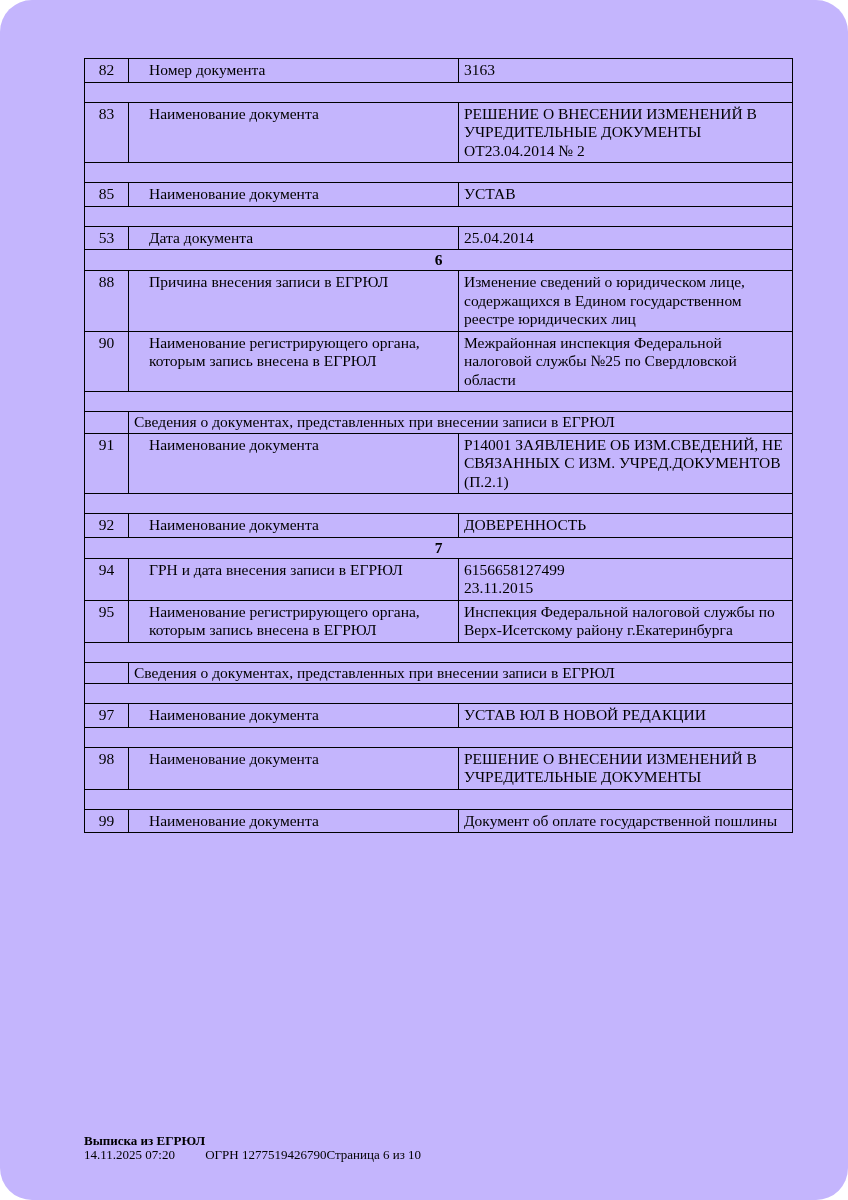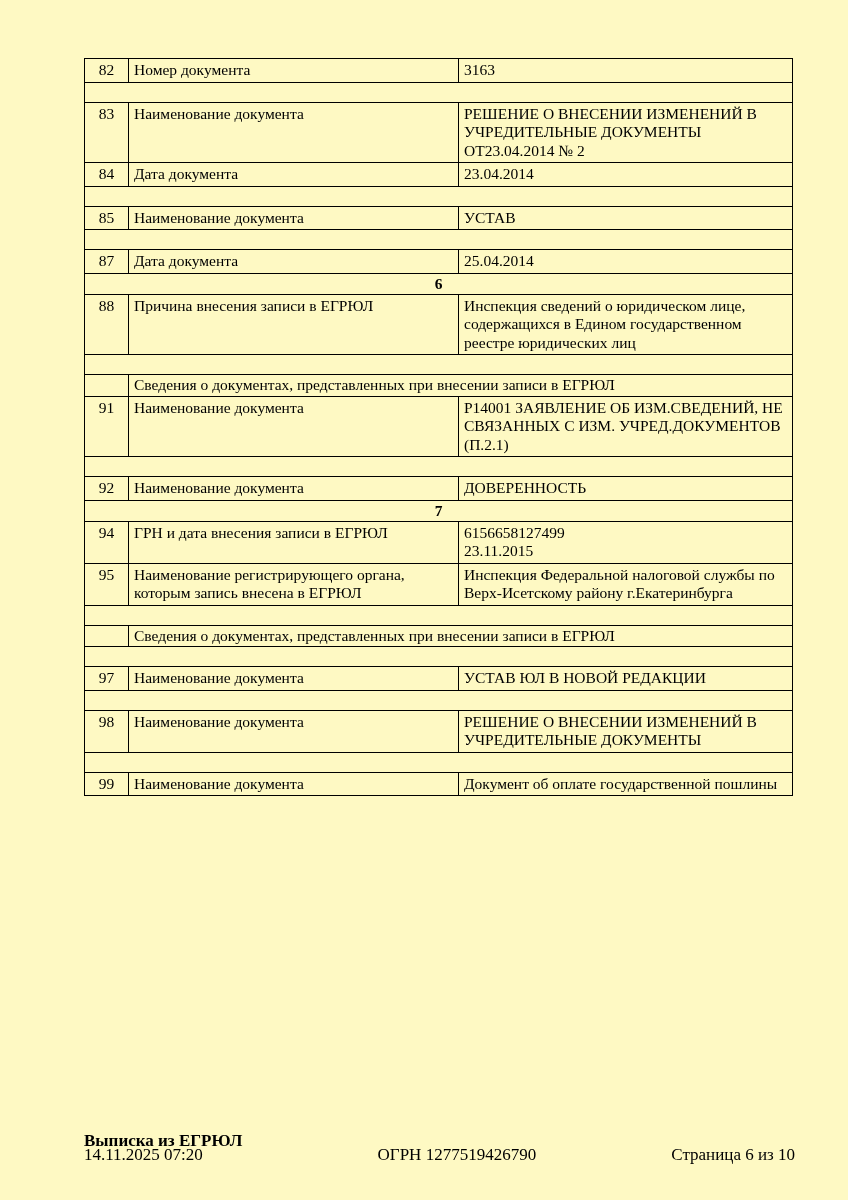--- a/index.html
+++ b/index.html
@@ -11,21 +11,22 @@
     width: 848px;
     height: 1200px;
     position: relative;
     font-family: "Liberation Serif", "DejaVu Serif", serif;
     color: #000000;
     overflow: hidden;
   }
   .page {
     position: absolute;
     inset: 0;
-    background: #fef9c3;
+    background: #c4b5fd;
+    border-radius: 32px;
   }
   table.egrul {
     position: absolute;
     left: 84px;
     top: 58px;
     width: 708px;
     border-collapse: collapse;
     table-layout: fixed;
   }
   table.egrul td {
@@ -35,21 +36,21 @@
     line-height: 18.5px;
     padding: 2px 5px 2px 5px;
     overflow: hidden;
     word-wrap: break-word;
   }
   table.egrul td.col-num {
     text-align: center;
     padding: 2px 2px;
   }
   table.egrul td.col-label {
-    padding-left: 5px;
+    padding-left: 20px;
     padding-right: 6px;
   }
   table.egrul td.col-value {
     padding-right: 9px;
     white-space: pre-line;
   }
   tr.row-spacer td {
     height: 19px;
     padding: 0;
   }
@@ -63,23 +64,23 @@
   tr.row-subheader td {
     padding: 1px 5px;
     line-height: 18.5px;
   }
   .footer {
     position: absolute;
     left: 84px;
     top: 1134px;
     width: 711px;
     display: flex;
-    justify-content: space-between;
+    justify-content: flex-start;
     align-items: flex-end;
-    font-size: 17px;
+    font-size: 13px;
     line-height: 13.5px;
   }
   .footer .f-bold {
     font-weight: bold;
   }
 </style>
 </head>
 <body>
 
 <div class="page">
@@ -97,48 +98,48 @@
           <td class="col-value">3163</td>
         </tr>
         <tr class="row-spacer">
           <td colspan="3"></td>
         </tr>
         <tr class="row-field">
           <td class="col-num">83</td>
           <td class="col-label">Наименование документа</td>
           <td class="col-value">РЕШЕНИЕ О ВНЕСЕНИИ ИЗМЕНЕНИЙ В УЧРЕДИТЕЛЬНЫЕ ДОКУМЕНТЫ ОТ23.04.2014 № 2</td>
         </tr>
-        <tr class="row-field">
-          <td class="col-num">84</td>
-          <td class="col-label">Дата документа</td>
-          <td class="col-value">23.04.2014</td>
-        </tr>
         <tr class="row-spacer">
           <td colspan="3"></td>
         </tr>
         <tr class="row-field">
           <td class="col-num">85</td>
           <td class="col-label">Наименование документа</td>
           <td class="col-value">УСТАВ</td>
         </tr>
         <tr class="row-spacer">
           <td colspan="3"></td>
         </tr>
         <tr class="row-field">
-          <td class="col-num">87</td>
+          <td class="col-num">53</td>
           <td class="col-label">Дата документа</td>
           <td class="col-value">25.04.2014</td>
         </tr>
         <tr class="row-section">
           <td colspan="3">6</td>
         </tr>
         <tr class="row-field">
           <td class="col-num">88</td>
           <td class="col-label">Причина внесения записи в ЕГРЮЛ</td>
-          <td class="col-value">Инспекция сведений о юридическом лице, содержащихся в Едином государственном реестре юридических лиц</td>
+          <td class="col-value">Изменение сведений о юридическом лице, содержащихся в Едином государственном реестре юридических лиц</td>
+        </tr>
+        <tr class="row-field">
+          <td class="col-num">90</td>
+          <td class="col-label">Наименование регистрирующего органа, которым запись внесена в ЕГРЮЛ</td>
+          <td class="col-value">Межрайонная инспекция Федеральной налоговой службы №25 по Свердловской области</td>
         </tr>
         <tr class="row-spacer">
           <td colspan="3"></td>
         </tr>
         <tr class="row-subheader">
           <td class="col-num"></td>
           <td colspan="2">Сведения о документах, представленных при внесении записи в ЕГРЮЛ</td>
         </tr>
         <tr class="row-field">
           <td class="col-num">91</td>

